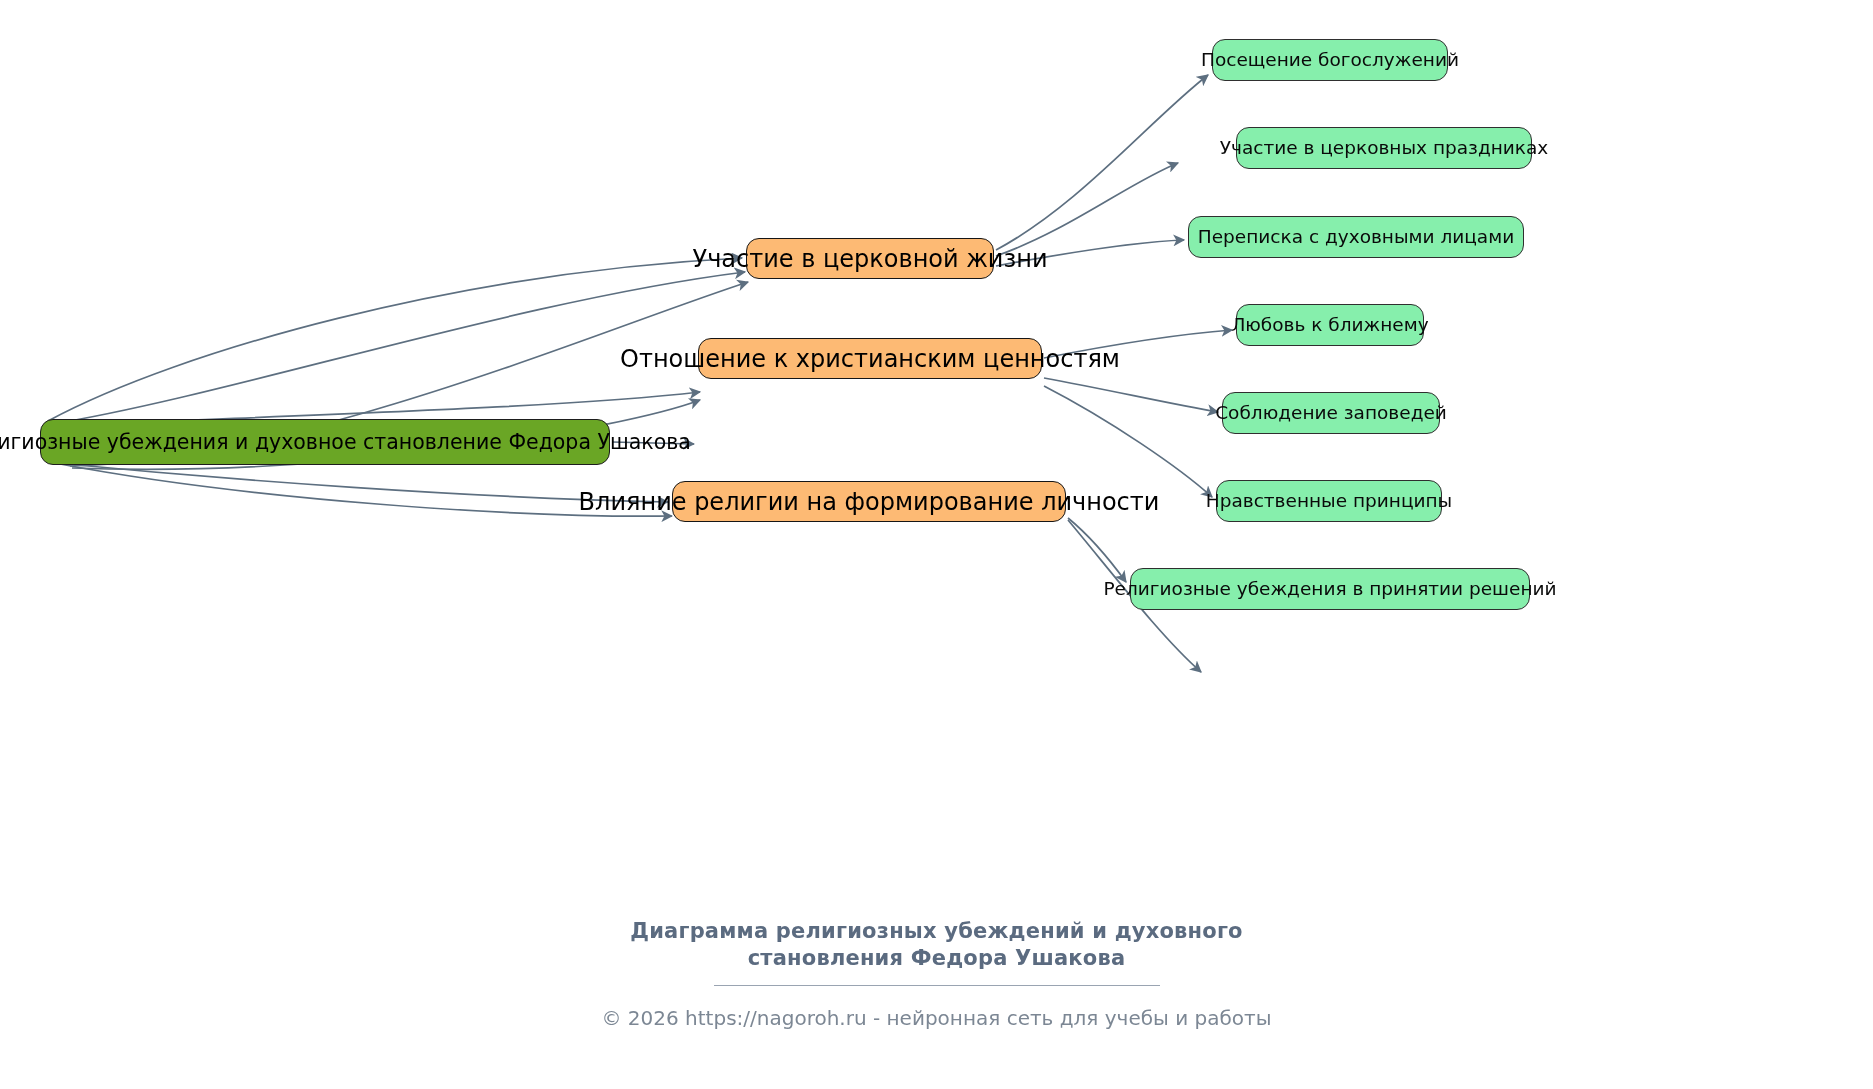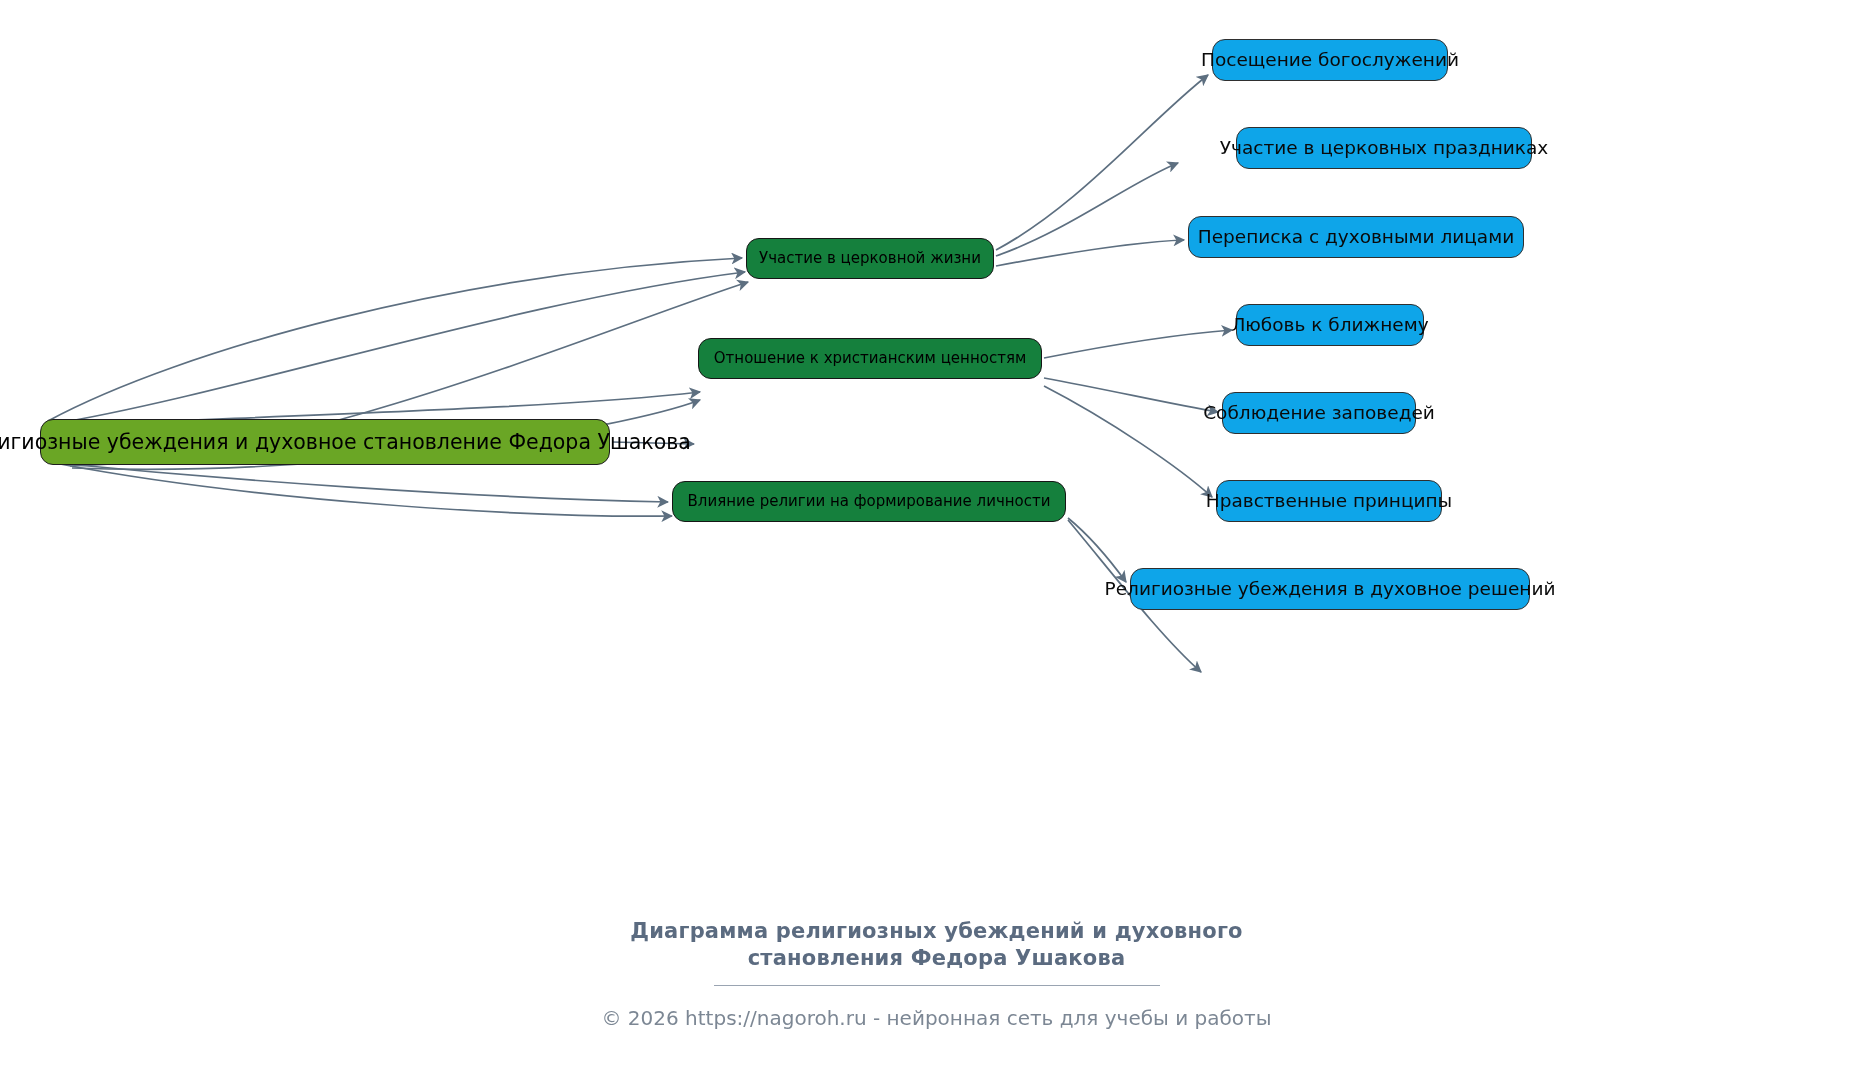--- a/index.html
+++ b/index.html
@@ -42,27 +42,27 @@
     display: block;
     line-height: 1;
   }
   .node.root {
     background: #6aa625;
     border-color: #1d1d1d;
     color: #000000;
     font-size: 20.5px;
   }
   .node.branch {
-    background: #15803d;
+    background: #fdba74;
     border-color: #161616;
     color: #000000;
-    font-size: 15px;
+    font-size: 24px;
   }
   .node.leaf {
-    background: #0ea5e9;
+    background: #86efac;
     border-color: #2f2f2f;
     color: #0a0a0a;
     font-size: 18.5px;
   }
   #footer {
     position: absolute;
     left: 0;
     width: 1873px;
     text-align: center;
   }
@@ -147,32 +147,32 @@
   <div class="node leaf" style="left:1188px; top:216px; width:336px; height:42px;">
     <span class="node-label">Переписка с духовными лицами</span>
   </div>
 
   <div class="node branch" style="left:698px; top:338px; width:344px; height:41px;">
     <span class="node-label">Отношение к христианским ценностям</span>
   </div>
   <div class="node leaf" style="left:1236px; top:304px; width:188px; height:42px;">
     <span class="node-label">Любовь к ближнему</span>
   </div>
-  <div class="node leaf" style="left:1222px; top:392px; width:194px; height:42px;">
+  <div class="node leaf" style="left:1222px; top:392px; width:218px; height:42px;">
     <span class="node-label">Соблюдение заповедей</span>
   </div>
   <div class="node leaf" style="left:1216px; top:480px; width:226px; height:42px;">
     <span class="node-label">Нравственные принципы</span>
   </div>
 
   <div class="node branch" style="left:672px; top:481px; width:394px; height:41px;">
     <span class="node-label">Влияние религии на формирование личности</span>
   </div>
   <div class="node leaf" style="left:1130px; top:568px; width:400px; height:42px;">
-    <span class="node-label">Религиозные убеждения в духовное решений</span>
+    <span class="node-label">Религиозные убеждения в принятии решений</span>
   </div>
 
   <div id="footer" style="top:918px;">
     <div id="footer-title">Диаграмма религиозных убеждений и духовного
 становления Федора Ушакова</div>
     <div id="footer-rule"></div>
     <div id="footer-credit">© 2026 https://nagoroh.ru - нейронная сеть для учебы и работы</div>
   </div>
 
 </div>

